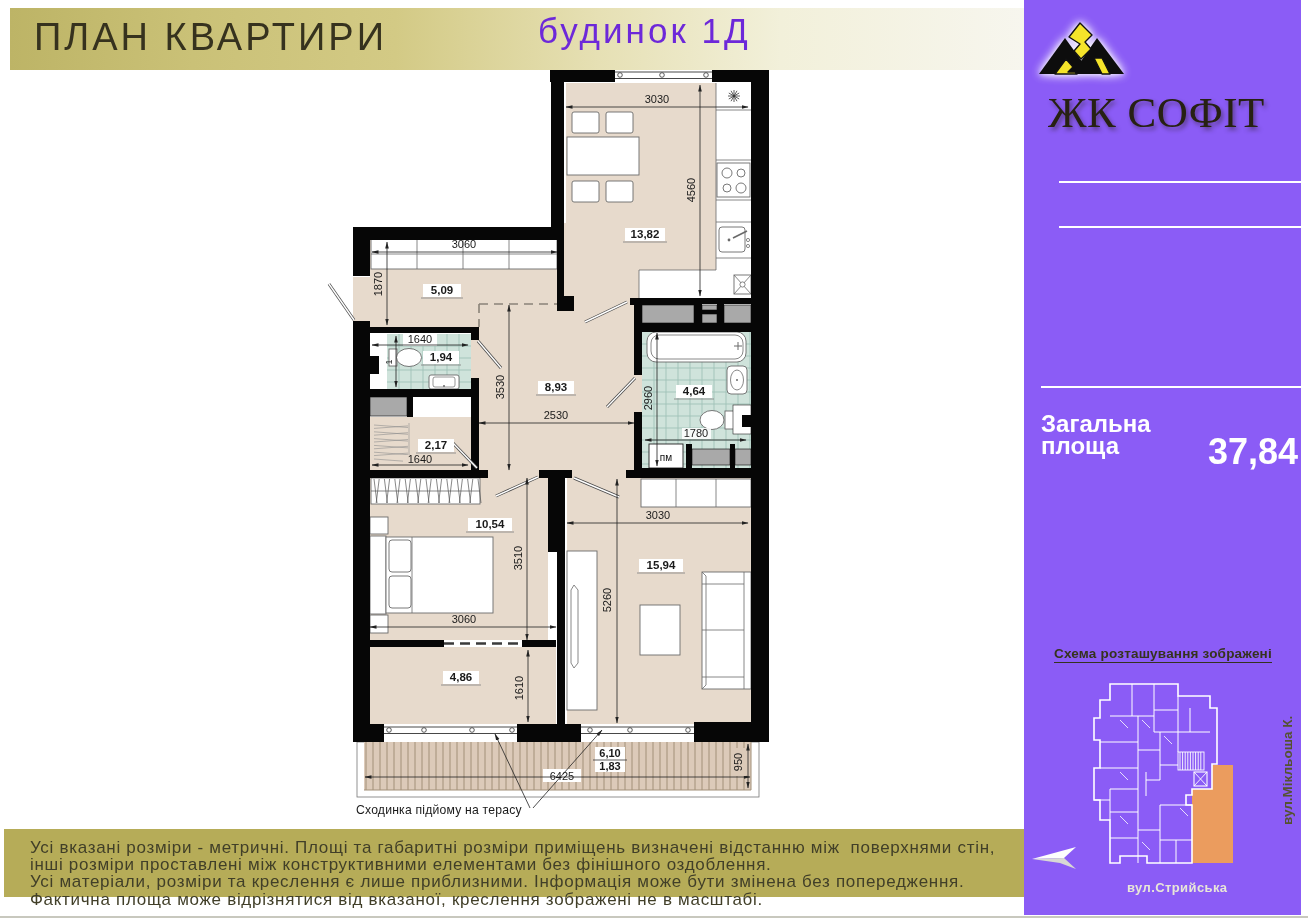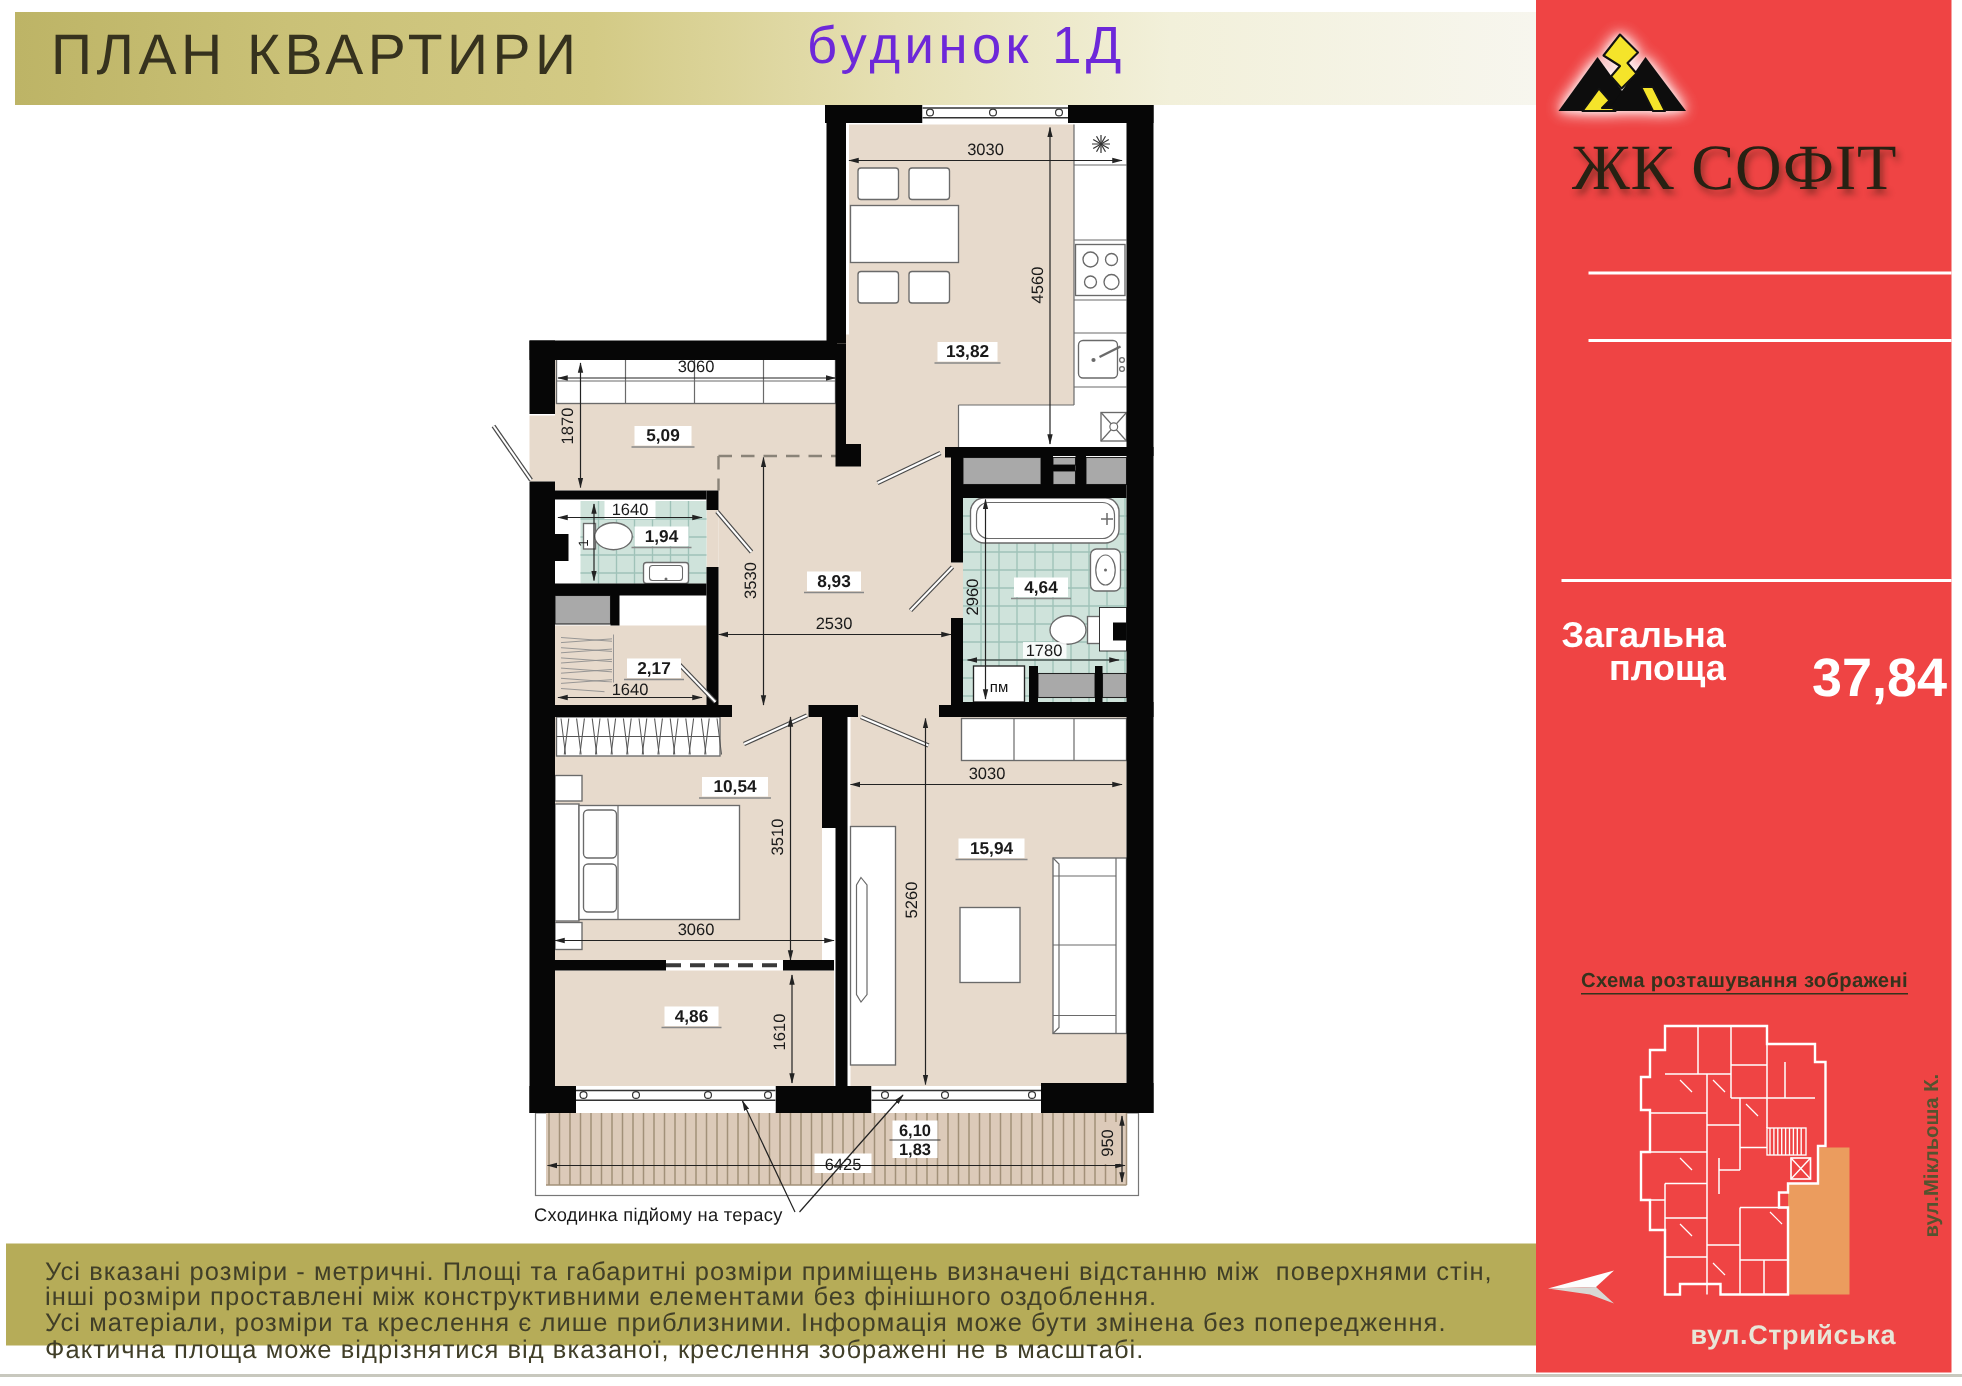--- a/index.html
+++ b/index.html
@@ -1,30 +1,30 @@
 <!DOCTYPE html>
 <html><head><meta charset="utf-8">
 <style>
 html,body{margin:0;padding:0;}
 body{width:1308px;height:924px;position:relative;background:#fff;font-family:"Liberation Sans",sans-serif;overflow:hidden;}
 #titlebar{position:absolute;left:10px;top:8px;width:1014px;height:62px;
  background:linear-gradient(90deg,#bdb466 0%,#cac177 18%,#d3ca85 38%,#e6e0b4 58%,#f2f0da 76%,#f7f6ee 100%);}
 #title1{position:absolute;left:24px;top:8px;font-size:38px;letter-spacing:3px;color:#36321e;}
 #title2{position:absolute;left:538px;top:11px;font-size:35px;letter-spacing:3px;color:#6d28d9;}
-#sidebar{position:absolute;left:1024px;top:0;width:277px;height:915px;background:#ef4444;}
+#sidebar{position:absolute;left:1024px;top:0;width:277px;height:915px;background:#8b5cf6;}
 #logo{position:absolute;left:9px;top:14px;filter:drop-shadow(0 0 5px rgba(255,255,255,0.9)) drop-shadow(0 0 2px rgba(255,255,255,0.7));}
 #zhk{position:absolute;left:24px;top:88px;font-family:"Liberation Serif",serif;font-size:43px;color:#272113;letter-spacing:0.5px;text-shadow:2px 3px 4px rgba(30,25,8,0.45);white-space:nowrap;}
 .wline{position:absolute;background:#fff;height:2px;}
 #dvok{position:absolute;left:17px;top:192px;font-size:27px;color:#fff;letter-spacing:0.5px;}
-#zag{position:absolute;left:17px;top:413px;font-size:24px;line-height:22px;color:#fff;font-weight:bold;text-align:right;}
+#zag{position:absolute;left:17px;top:413px;font-size:24px;line-height:22px;color:#fff;font-weight:bold;}
 #num{position:absolute;left:184px;top:431px;font-size:36px;color:#fff;font-weight:bold;}
 #skhema{position:absolute;left:30px;top:646px;font-size:13.5px;font-weight:bold;color:#35331d;border-bottom:1.5px solid #35331d;padding-bottom:1px;letter-spacing:0.2px;}
 #mini{position:absolute;left:66px;top:680px;}
 #mikl{position:absolute;left:1280px;top:825px;transform-origin:0 0;transform:rotate(-90deg);font-size:13.5px;font-weight:bold;color:#55532f;white-space:nowrap;}
-#stryi{position:absolute;left:75px;top:880px;font-size:18px;font-weight:bold;color:#e8e6d8;letter-spacing:0.4px;padding-left:28px;}
+#stryi{position:absolute;left:75px;top:880px;font-size:13px;font-weight:bold;color:#e8e6d8;letter-spacing:0.4px;padding-left:28px;}
 #arrow{position:absolute;left:6px;top:845px;}
 #bottombar{position:absolute;left:4px;top:829px;width:1020px;height:68px;background:#b6ac58;}
 #bottombar div{margin:10px 0 0 26px;font-size:17px;line-height:17.2px;color:#413f28;letter-spacing:0.7px;}
 #plan{position:absolute;left:315px;top:50px;}
 #bline{position:absolute;left:0px;top:916px;width:1308px;height:2px;background:#c8c8be;}
 </style></head>
 <body>
 <div id="titlebar">
     <div id="title1">ПЛАН  КВАРТИРИ</div>
   </div>

